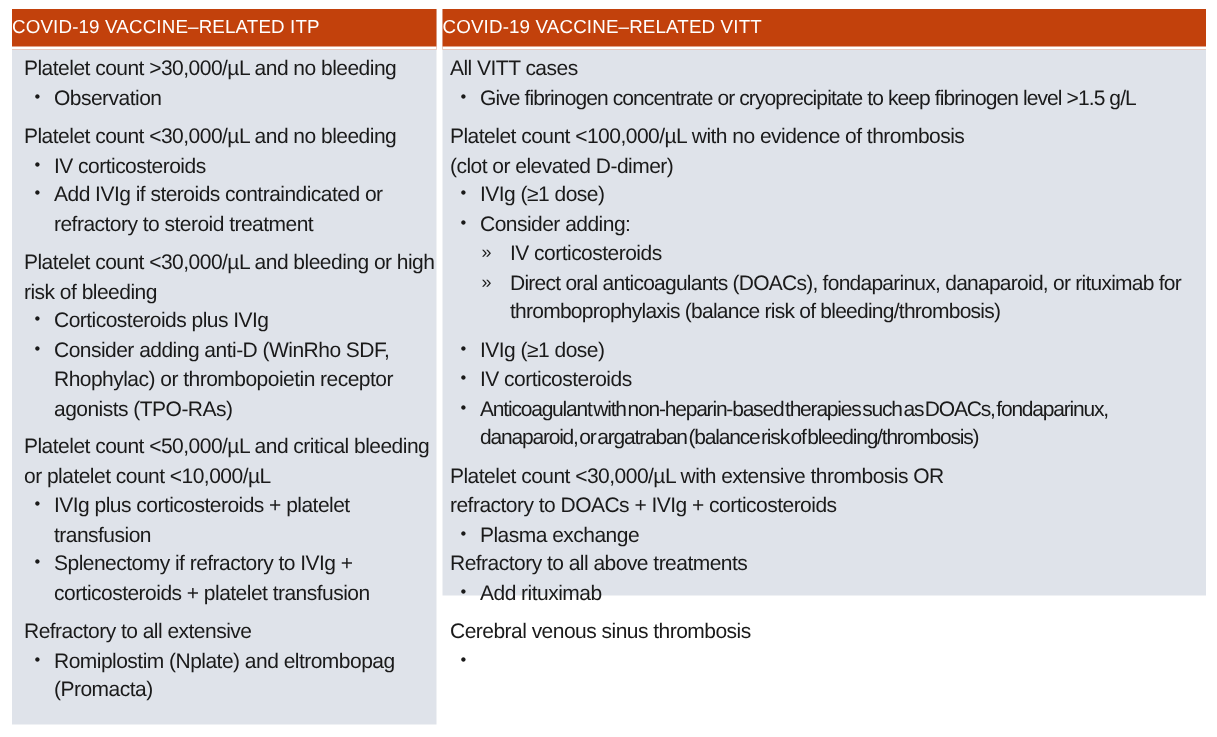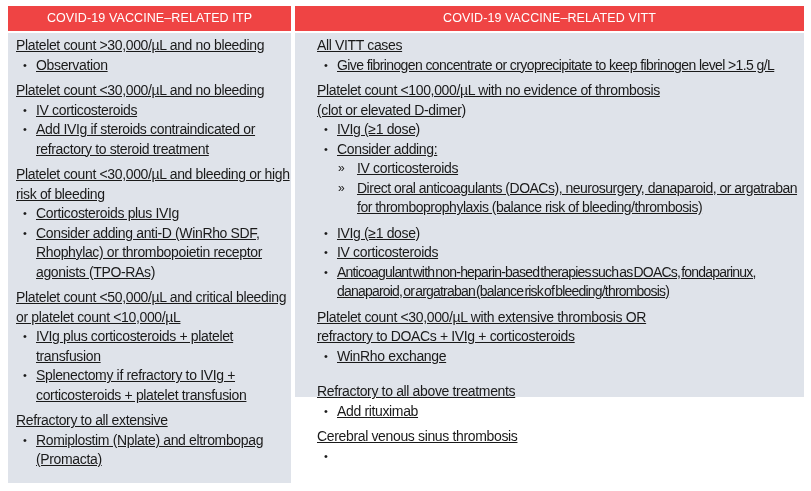--- a/index.html
+++ b/index.html
@@ -17,36 +17,36 @@
     }
     .col {
       position: absolute;
       top: 6px;
       background: #dfe3ea;
     }
     .col-left { left: 8px; width: 283px; height: 477px; }
     .col-right { left: 295px; width: 509px; height: 391px; }
     .col-header {
       height: 25px;
-      background: #ef4444;
+      background: #c2410c;
       color: #ffffff;
       font-size: 12.5px;
       line-height: 25px;
-      text-align: center;
+      text-align: left;
       letter-spacing: 0.1px;
       border-bottom: 2px solid #ffffff;
     }
     .col-body {
       padding: 3px 0 0 8px;
       font-size: 14px;
       letter-spacing: -0.35px;
     }
-    .col-right .col-body { padding-left: 22px; }
-    .section { margin-bottom: 6px; text-decoration: underline; }
-    .section.tight { margin-bottom: 16px; }
+    .col-right .col-body { padding-left: 5px; }
+    .section { margin-bottom: 6px; }
+    .section.tight { margin-bottom: 0; }
     .cond { line-height: 19.5px; }
     ul.items {
       list-style: none;
       margin: 0;
       padding: 0;
     }
     ul.items > li {
       position: relative;
       padding-left: 20px;
       line-height: 19.5px;
@@ -134,38 +134,38 @@
       </ul>
     </div>
 
     <div class="section">
       <div class="cond" style="width:370px;">Platelet count &lt;100,000/µL with no evidence of thrombosis (clot or elevated D-dimer)</div>
       <ul class="items">
         <li><span class="bullet">•</span><span>IVIg (≥1 dose)</span></li>
         <li><span class="bullet">•</span><span>Consider adding:</span>
           <ul class="sub">
             <li><span class="sub-bullet">»</span><span>IV corticosteroids</span></li>
-            <li><span class="sub-bullet">»</span><span style="letter-spacing:-0.5px;">Direct oral anticoagulants (DOACs), neurosurgery, danaparoid, or argatraban for thromboprophylaxis (balance risk of bleeding/thrombosis)</span></li>
+            <li><span class="sub-bullet">»</span><span style="letter-spacing:-0.5px;">Direct oral anticoagulants (DOACs), fondaparinux, danaparoid, or rituximab for thromboprophylaxis (balance risk of bleeding/thrombosis)</span></li>
           </ul>
         </li>
       </ul>
     </div>
 
     <div class="section">
       <ul class="items">
         <li><span class="bullet">•</span><span>IVIg (≥1 dose)</span></li>
         <li><span class="bullet">•</span><span>IV corticosteroids</span></li>
         <li><span class="bullet">•</span><span class="tightspace">Anticoagulant with non-heparin-based therapies such as DOACs, fondaparinux, danaparoid, or argatraban (balance risk of bleeding/thrombosis)</span></li>
       </ul>
     </div>
 
     <div class="section tight">
       <div class="cond" style="width:330px;">Platelet count &lt;30,000/µL with extensive thrombosis OR refractory to DOACs + IVIg + corticosteroids</div>
       <ul class="items">
-        <li><span class="bullet">•</span><span>WinRho exchange</span></li>
+        <li><span class="bullet">•</span><span>Plasma exchange</span></li>
       </ul>
     </div>
 
     <div class="section">
       <div class="cond">Refractory to all above treatments</div>
       <ul class="items">
         <li><span class="bullet">•</span><span>Add rituximab</span></li>
       </ul>
     </div>
 

